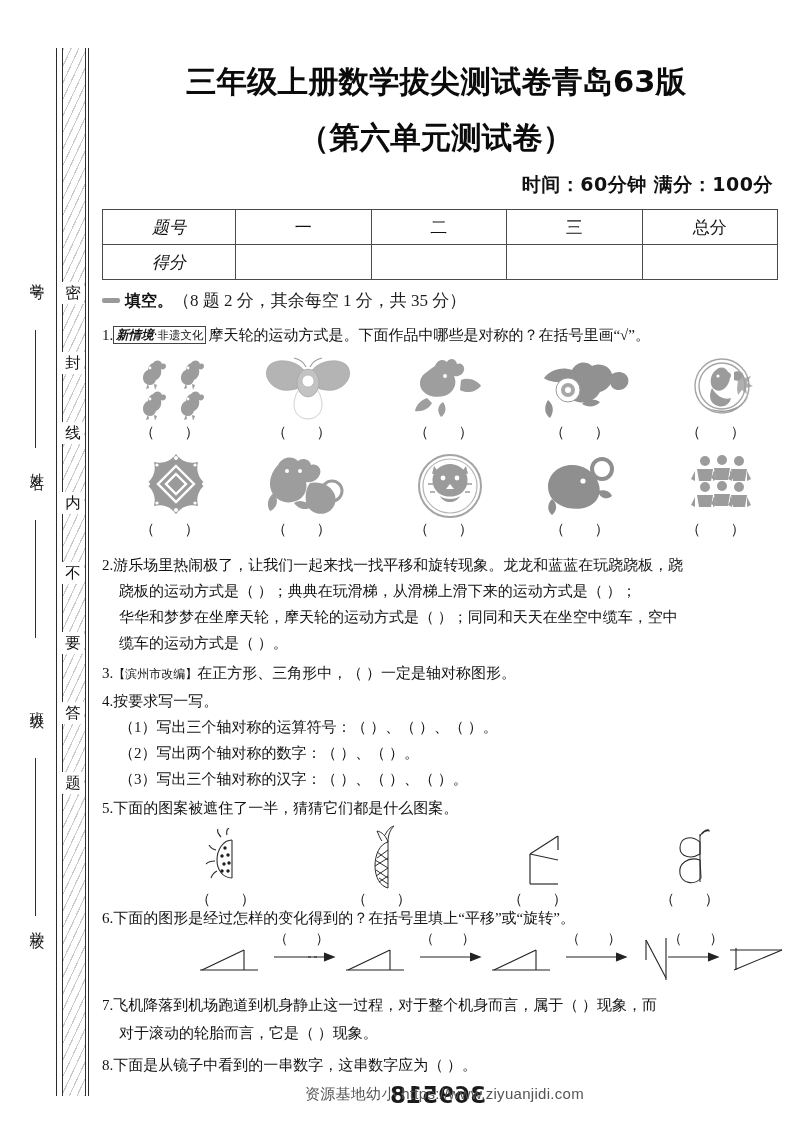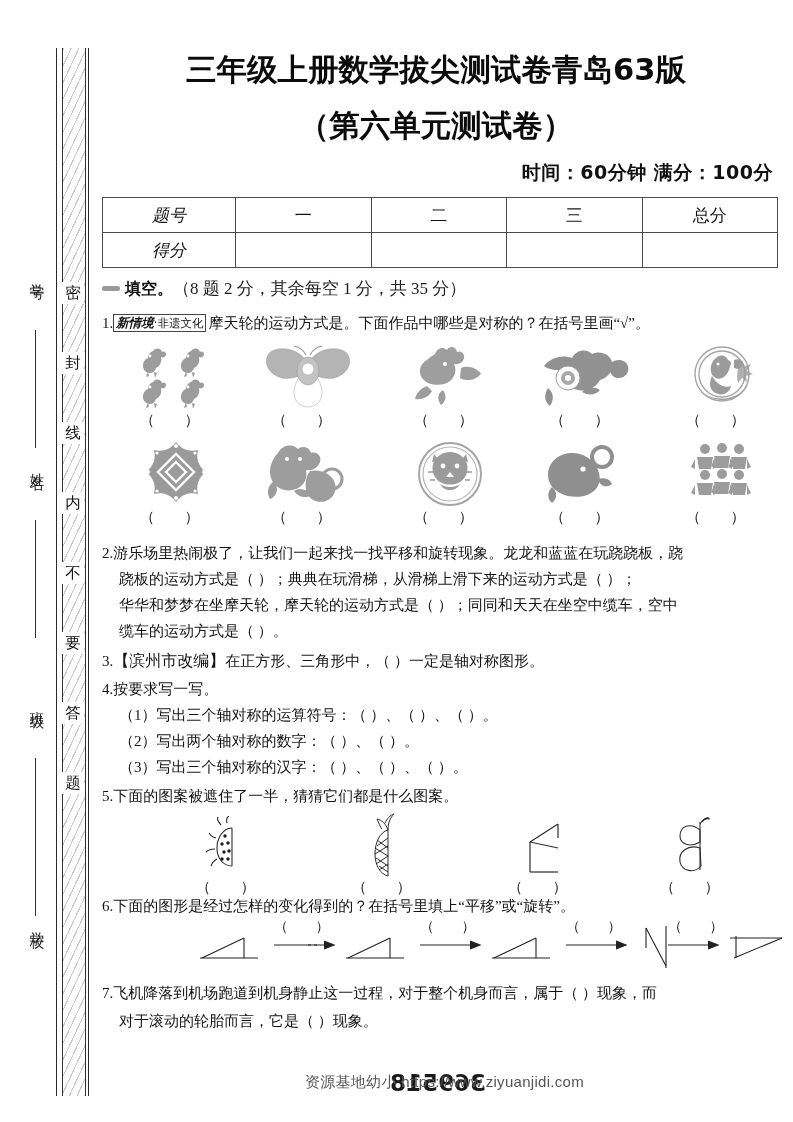--- a/index.html
+++ b/index.html
@@ -24,21 +24,21 @@
   }
   .seal-field{
     position:absolute;left:26px;width:20px;
     writing-mode:vertical-rl;text-orientation:upright;
     font-size:14.5px;letter-spacing:3px;color:#1a1a1a;
     font-family:"DejaVu Sans","Liberation Sans",sans-serif;
   }
   .seal-line{position:absolute;left:35px;width:1.1px;background:#2e2e2e;}
 
   
-  #sheet{position:absolute;left:96px;top:0;width:697px;height:1000px;}
+  #sheet{position:absolute;left:96px;top:12px;width:697px;height:1000px;}
 
   h1.title{
     margin:0;padding:0;text-align:center;
     font-family:"DejaVu Sans","Liberation Sans",sans-serif;
     font-weight:700;font-size:30.5px;letter-spacing:0px;color:#0b0b0b;
   }
   .title-l1{position:absolute;left:0;top:50px;width:680px;}
   .title-l2{position:absolute;left:0;top:106px;width:680px;font-size:29px;}
   .meta{
     position:absolute;right:20px;top:160px;
@@ -69,21 +69,21 @@
   .sec-note{font-size:17px;color:#1d1d1d;}
 
   .q{position:absolute;left:6px;width:684px;font-size:15px;line-height:26px;color:#131313;}
   .q .num{display:inline;}
   .tagbox{
     display:inline-block;border:1px solid #444;padding:0 2px;margin:0 2px 0 0;
     font-size:11.5px;line-height:15px;vertical-align:1px;
     font-family:"DejaVu Sans","Liberation Sans",sans-serif;
   }
   .tagbox b{font-style:italic;font-weight:700;font-size:12.5px;}
-  .brk{font-size:16px;}
+  .brk{font-size:12px;}
 
   
   .cut-row{position:absolute;left:6px;width:684px;height:92px;}
   .cut-cell{position:absolute;top:0;width:120px;height:92px;text-align:center;}
   .cut-art{height:68px;display:flex;align-items:center;justify-content:center;}
   .cut-paren{font-size:15px;color:#222;letter-spacing:13px;}
 
   
   .half-row{position:absolute;left:6px;width:684px;height:92px;}
   .half-cell{position:absolute;top:0;width:140px;text-align:center;}
@@ -557,16 +557,19 @@
         </g>
       </svg>
     </div>
   </div>
 
   <div class="q" style="top:980px;">
     <span>7.</span><span>飞机降落到机场跑道到机身静止这一过程，对于整个机身而言，属于（        ）现象，而</span>
   </div>
   <div class="q" style="top:1008px;padding-left:17px;">对于滚动的轮胎而言，它是（        ）现象。</div>
 
+  <div class="q" style="top:1040px;">
+    <span>8.</span><span>下面是从镜子中看到的一串数字，这串数字应为（                ）。</span>
+  </div>
   <div class="mirror-num" style="top:1070px;">369518</div>
 
   <div class="watermark">资源基地幼小 https://www.ziyuanjidi.com</div>
 </div>
 
 </body></html>

